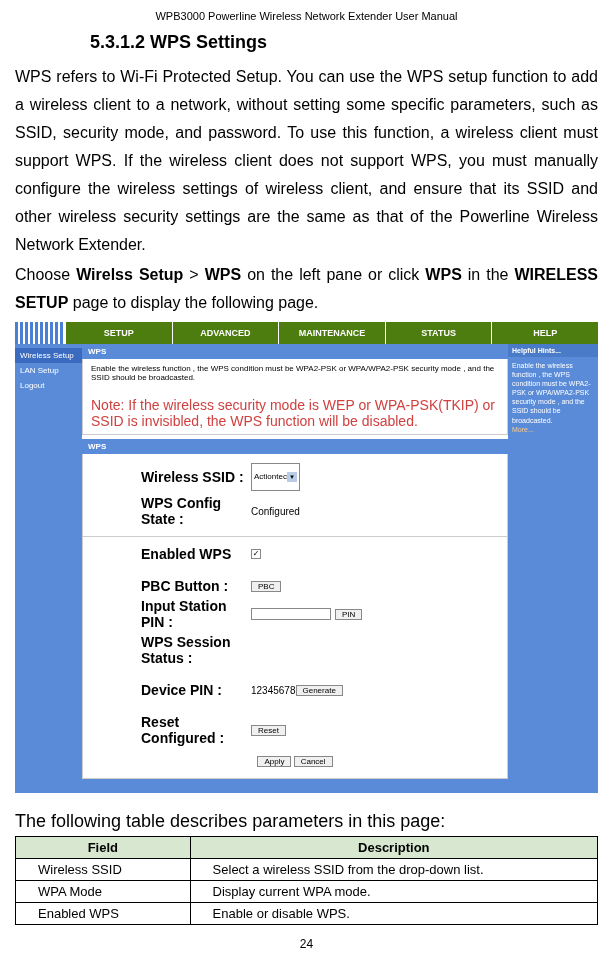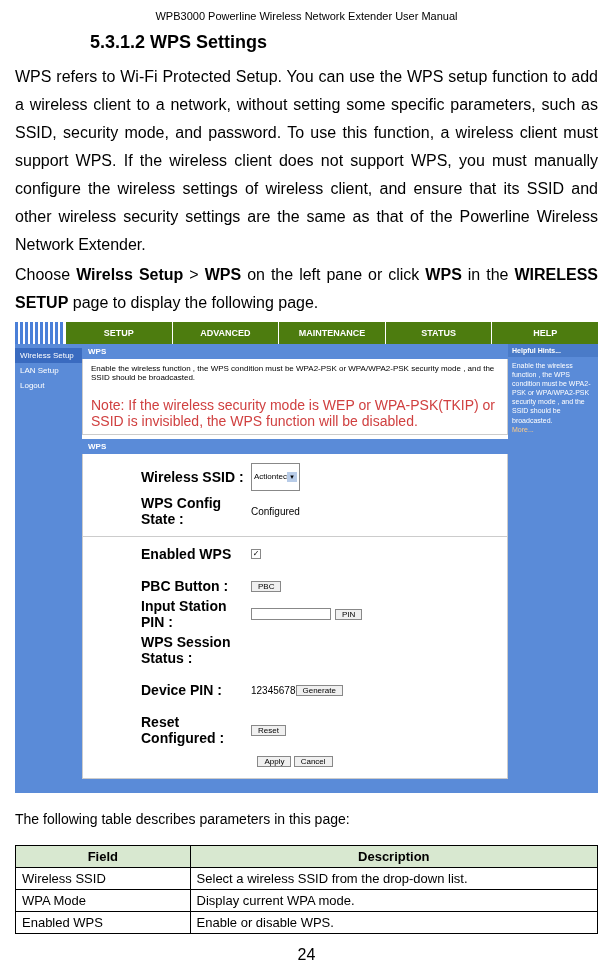--- a/index.html
+++ b/index.html
@@ -175,41 +175,41 @@
     }
     .help-more {
       color: #ffcc88;
     }
     .bottom-bar {
       height: 14px;
       background: #5a8bd8;
       width: 100%;
     }
     .table-intro {
-      font-size: 14px;
-      margin: 18px 0 18px 0;
+      font-size: 18px;
+      margin: 18px 0 4px 0;
     }
     .param-table {
       width: 100%;
       border-collapse: collapse;
       font-size: 13px;
     }
     .param-table th, .param-table td {
       border: 1px solid #000;
-      padding: 3px 6px;
+      padding: 3px 22px;
       text-align: left;
     }
     .param-table th {
       background: #d8e8d0;
       text-align: center;
       font-weight: bold;
     }
     .page-num {
       text-align: center;
-      font-size: 16px;
+      font-size: 12px;
       margin-top: 12px;
     }
     .first-col {
       width: 30%;
     }
   </style>
 </head>
 <body>
 
 <div class="doc-title">WPB3000 Powerline Wireless Network Extender User Manual</div>

